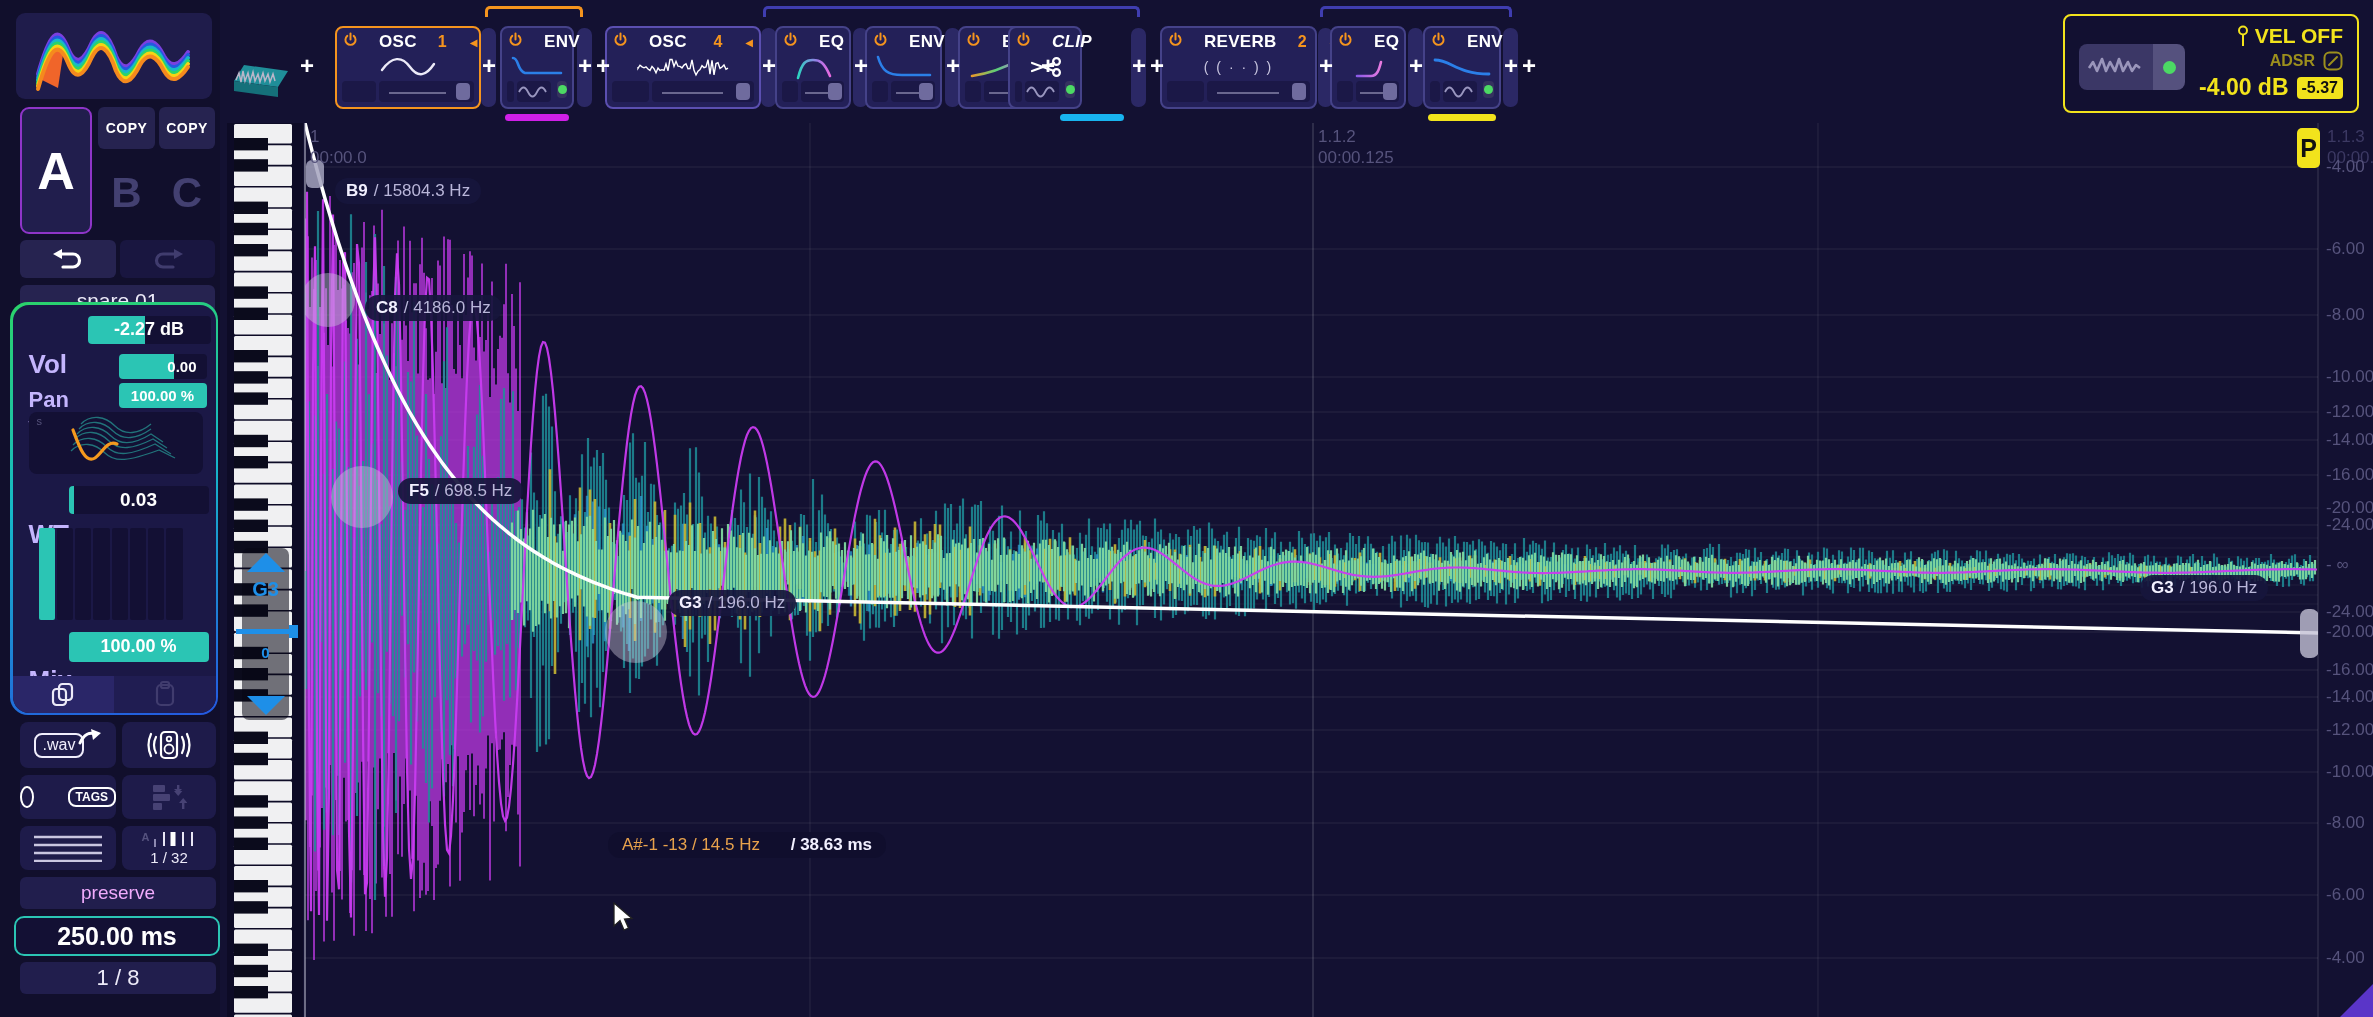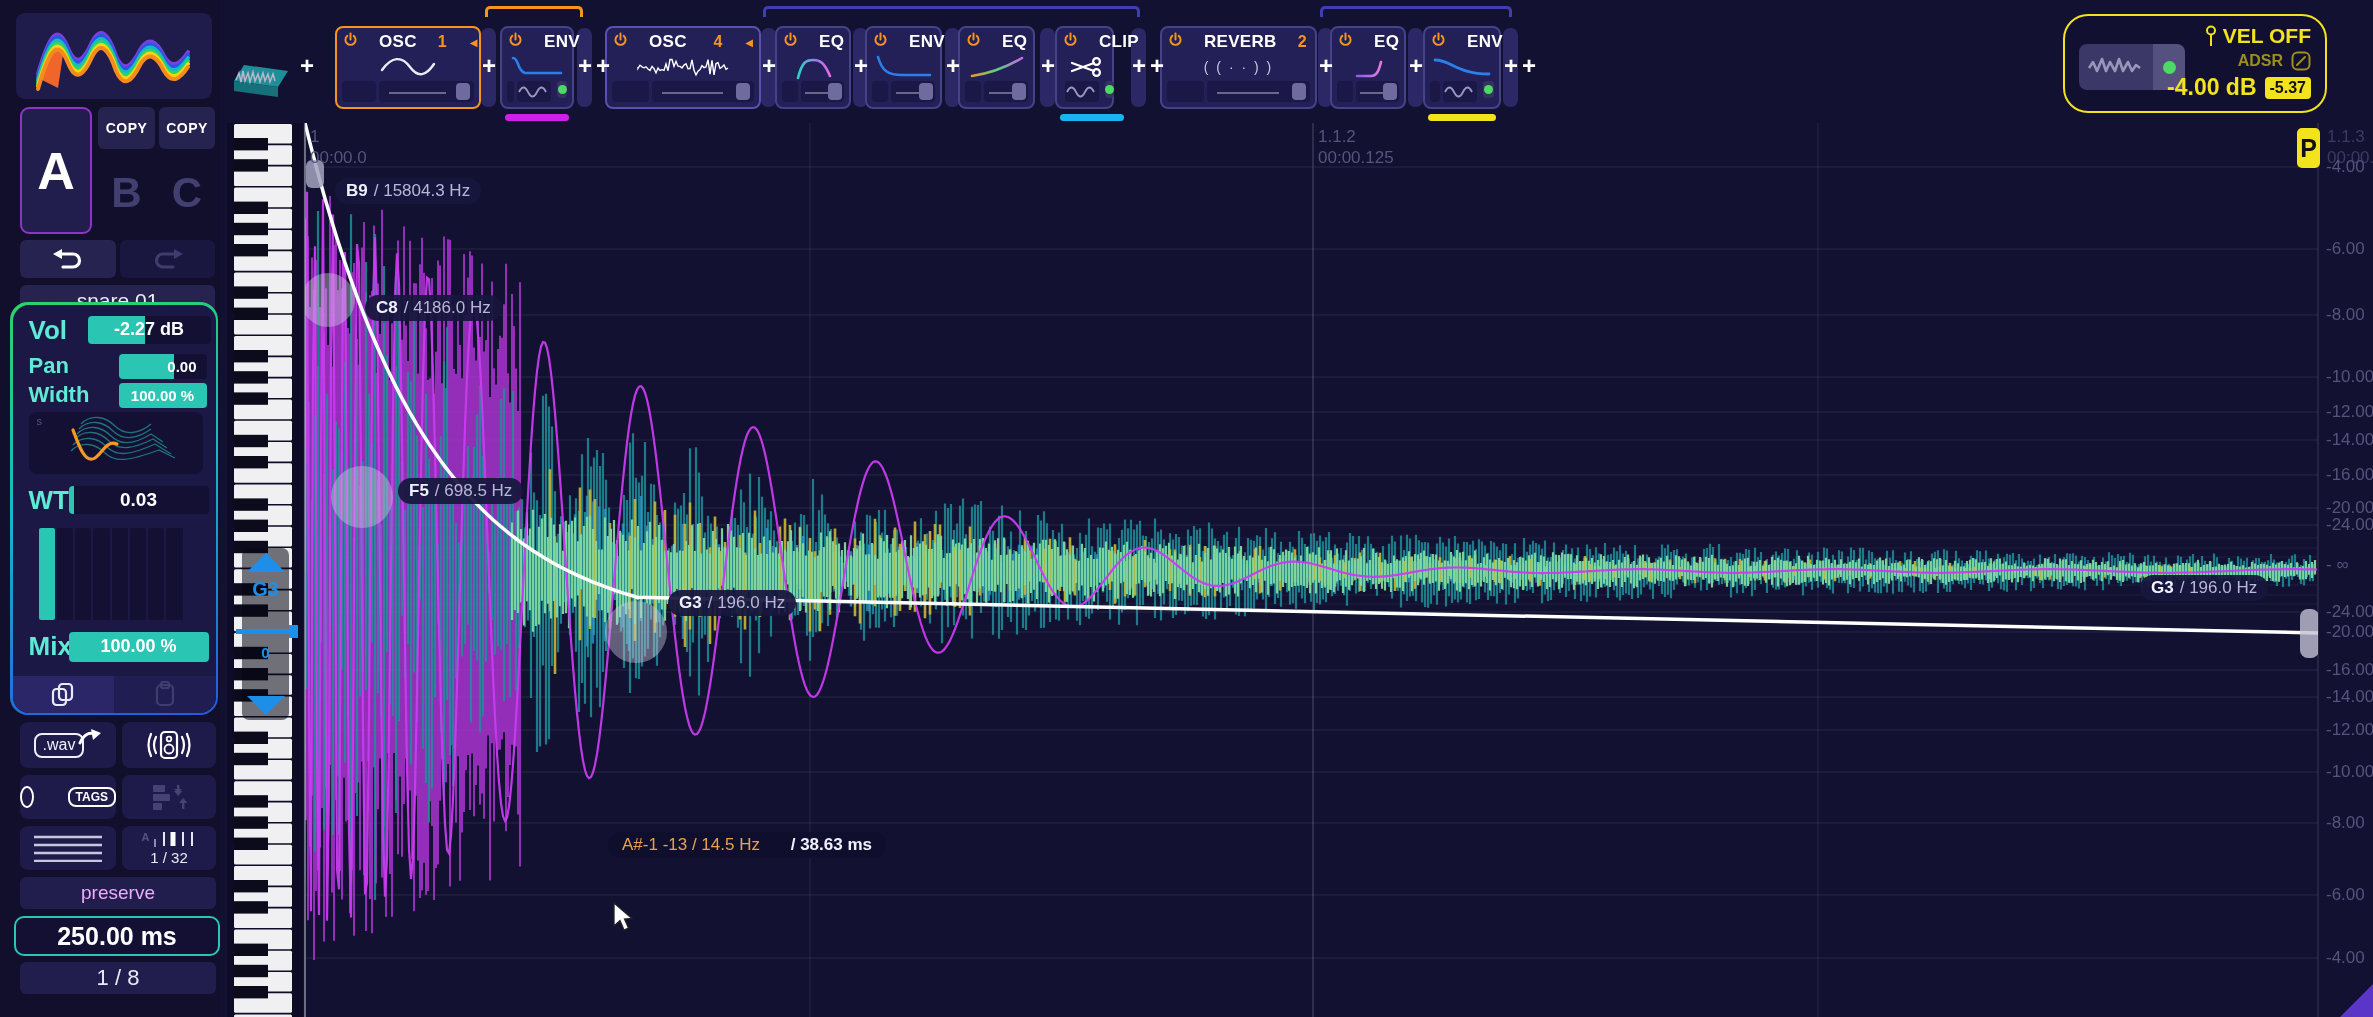--- a/index.html
+++ b/index.html
@@ -13,21 +13,21 @@
   .logo-box { position:absolute; left:16px; top:13px; width:196px; height:86px; background:#1f1c4b; border-radius:9px; display:flex; align-items:center; justify-content:center; }
   .snap-a { position:absolute; left:20px; top:107px; width:72px; height:127px; background:#211e4d; border:2px solid #8e35c8; border-radius:9px; display:flex; align-items:center; justify-content:center; font-size:52px; font-weight:bold; }
   .copy-btn { position:absolute; top:107px; height:42px; background:#262350; border-radius:6px; display:flex; align-items:center; justify-content:center; font-size:14px; font-weight:bold; letter-spacing:.5px; }
   .snap-dim { position:absolute; top:152px; height:82px; display:flex; align-items:center; justify-content:center; font-size:42px; font-weight:bold; color:#434071; }
   .undo-btn { position:absolute; left:20px; top:240px; width:96px; height:38px; background:#262350; border-radius:6px; display:flex; align-items:center; justify-content:center; }
   .redo-btn { position:absolute; left:120px; top:240px; width:95px; height:38px; background:#191640; border-radius:6px; display:flex; align-items:center; justify-content:center; }
   .preset-bar { position:absolute; left:20px; top:285px; width:195px; height:31px; background:#262350; border-radius:6px; display:flex; align-items:center; justify-content:center; font-size:21px; color:#eceaf8; }
 
   .gpanel { position:absolute; left:10px; top:302px; width:208px; height:413px; border-radius:18px; padding:2.5px; background:linear-gradient(165deg,#2bd36a 0%,#16b8c8 45%,#2458e0 100%); }
   .gpanel-in { position:relative; width:100%; height:100%; border-radius:16px; background:#1b1846; overflow:hidden; }
-  .plabel { position:absolute; font-weight:bold; color:#5eead4; }
+  .plabel { position:absolute; font-weight:bold; color:#c4b5fd;margin-top:34px; }
   .vbox { position:absolute; background:#131034; border-radius:4px; overflow:hidden; display:flex; align-items:center; }
   .vfill { position:absolute; left:0; top:0; bottom:0; background:#2bc5b4; }
   .vtext { position:relative; width:100%; text-align:center; font-weight:bold; color:#fff; z-index:2; }
   .wt-display { position:absolute; left:16px; top:107px; width:174px; height:62px; background:#131034; border-radius:8px; }
   .wt-s { position:absolute; left:8px; top:3px; font-size:11px; color:#56537c; }
   .meter { position:absolute; left:26px; top:223px; width:144px; height:92px; display:flex; gap:2px; }
   .meter div { flex:1; background:#131034; border-radius:2px; }
   .meter div:first-child { background:#2bc5b4; }
   .cp-row { position:absolute; left:0; bottom:0; width:100%; height:37px; display:flex; }
   .cp-l { flex:1; background:#2a2668; border-bottom-left-radius:16px; display:flex; align-items:center; justify-content:center; }
@@ -54,21 +54,21 @@
   .bknob .knob { position:absolute; right:4%; top:10%; width:14px; height:80%; background:#6f6b9e; border-radius:4px; }
   .blfo { flex:1; background:#1b1847; border-radius:4px; display:flex; align-items:center; justify-content:center; }
   .bdot { width:20px; height:17px; background:#35325f; border-radius:4px; display:flex; align-items:center; justify-content:center; margin-left:3px; }
   .bdot i { width:9px; height:9px; border-radius:50%; background:#4cd964; }
   .underline { position:absolute; top:114px; height:7px; border-radius:3.5px; z-index:4; }
   .bracket { position:absolute; top:6px; height:11px; border:3px solid; border-bottom:none; border-radius:5px 5px 0 0; z-index:3; }
   .slot-pill { position:absolute; top:28px; width:15px; height:79px; background:#2b2865; border-radius:7px; z-index:2; }
   .plus { position:absolute; top:52px; color:#fff; font-size:24px; font-weight:bold; z-index:5; letter-spacing:4px; }
 
   
-  .hr-box { position:absolute; left:2063px; top:14px; width:264px; height:99px; border:2px solid #f2e31c; border-radius:25px; background:rgba(19,17,50,.55); z-index:12; }
+  .hr-box { position:absolute; left:2063px; top:14px; width:296px; height:99px; border:2px solid #f2e31c; border-radius:8px; background:rgba(19,17,50,.55); z-index:12; }
   .hr-col { position:absolute; right:14px; top:8px; display:flex; flex-direction:column; align-items:flex-end; gap:3px; }
   .hr-vel { color:#f2e31c; font-size:21px; font-weight:bold; display:flex; align-items:center; gap:6px; }
   .hr-adsr { color:#9c8f1d; font-size:16px; font-weight:bold; display:flex; align-items:center; gap:8px; }
   .hr-db { color:#f2e31c; font-size:23px; font-weight:bold; display:flex; align-items:center; gap:8px; }
   .hr-badge { background:#f2e31c; color:#111; font-size:16px; font-weight:bold; border-radius:4px; padding:2px 5px; }
   .wave-chip { position:absolute; left:14px; top:28px; width:106px; height:46px; display:flex; }
   .wave-chip .wl { width:74px; background:#3b3766; border-radius:8px 0 0 8px; display:flex; align-items:center; justify-content:center; }
   .wave-chip .wr { width:32px; background:#55517e; border-radius:0 8px 8px 0; display:flex; align-items:center; justify-content:center; }
   .wave-chip .wr i { width:13px; height:13px; border-radius:50%; background:#4cd964; }
   .p-badge { position:absolute; left:2297px; top:128px; width:23px; height:40px; background:#f2e31c; border-radius:5px; color:#111; font-size:25px; font-weight:bold; display:flex; align-items:center; justify-content:center; z-index:12; }
@@ -447,21 +447,21 @@
         </svg>
       </div>
       <div class="mbottom">
         <div class="bslot"></div>
         <div class="bknob">
           <div class="line"></div>
           <div class="knob"></div>
         </div>
       </div>
     </div>
-    <div class="module" style="left: 1055px; width: 59px;">
+    <div class="module" style="left: 1008px; width: 74px; font-style: italic;">
       <div class="mtitle">
         <span><svg width="15" height="16" viewBox="0 0 16 16">
             <path d="M4.6,3.6 A5.4,5.4 0 1 0 11.4,3.6" fill="none" stroke="#f5941e" stroke-width="2.1" stroke-linecap="round"></path>
             <line x1="8" y1="1" x2="8" y2="7.5" stroke="#f5941e" stroke-width="2.1" stroke-linecap="round"></line>
           </svg></span>
         <span class="mlabel">CLIP</span>
       </div>
       <div class="micon">
         <svg width="34" height="30" viewBox="0 0 34 30">
           <g stroke="#fff" stroke-width="2.2" fill="none" stroke-linecap="round">

